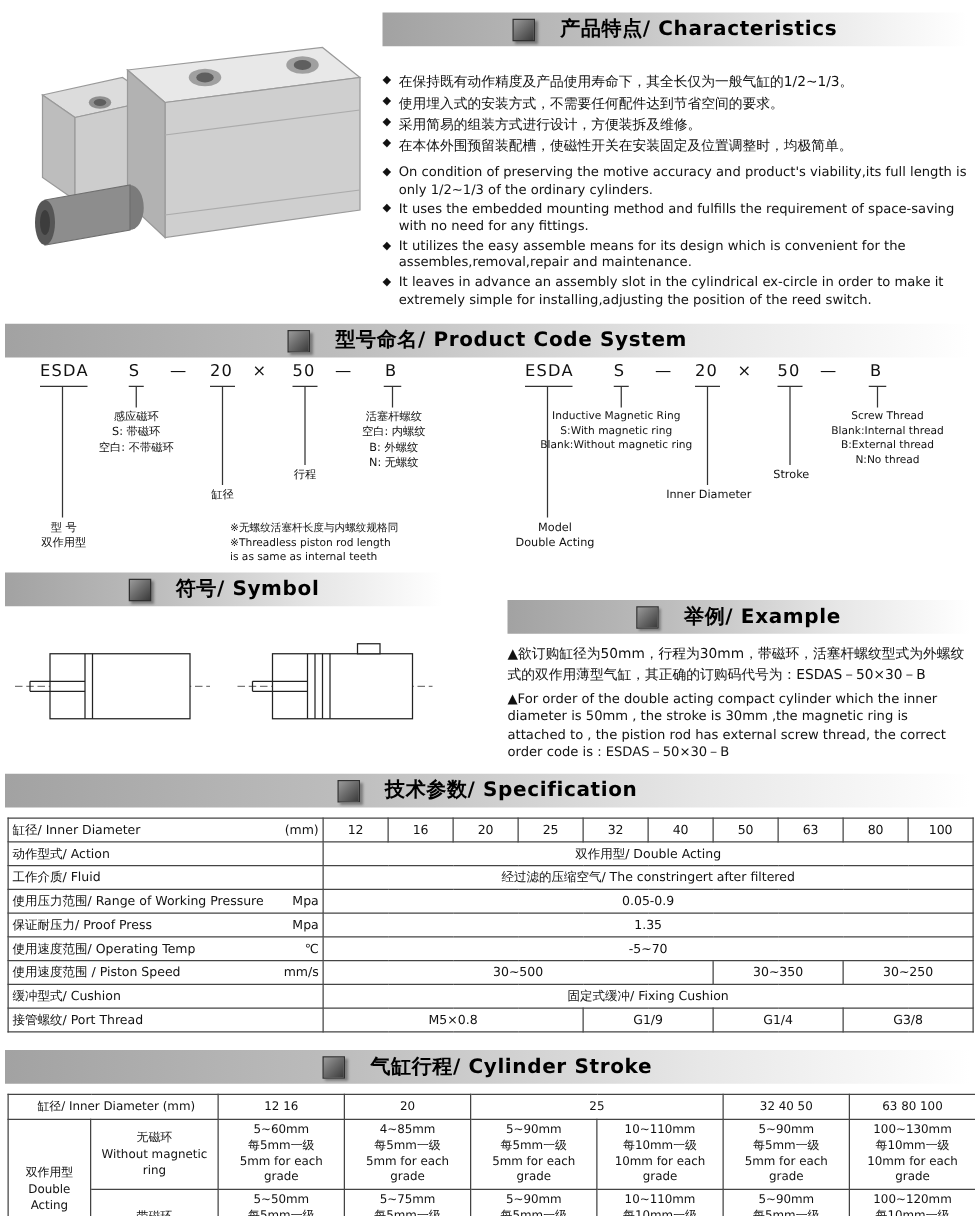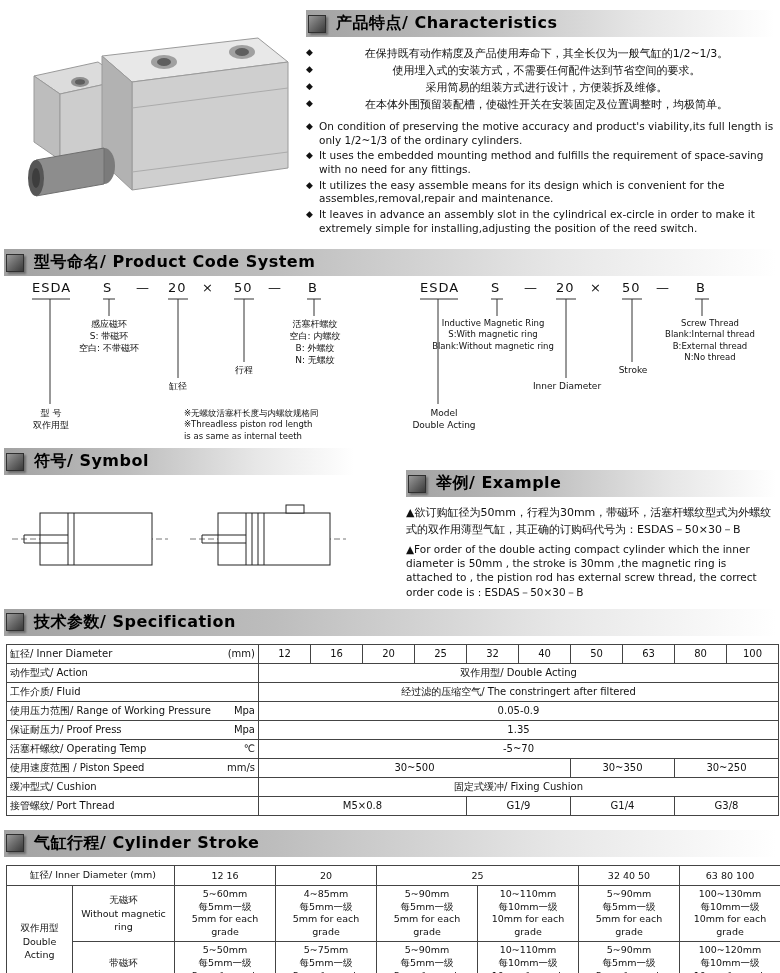--- a/index.html
+++ b/index.html
@@ -5,38 +5,38 @@
   * { box-sizing: border-box; margin: 0; padding: 0; }
   body {
     width: 780px; height: 973px; margin: 0 auto; background: #fff;
     font-family: "DejaVu Sans", "Liberation Sans", sans-serif;
     color: #111; font-size: 11px; overflow: hidden;
   }
   .page { padding: 6px 4px; }
 
   
   .sec-hdr {
-    display: flex; align-items: center; gap: 10px;
+    display: flex; align-items: center; gap: 20px;
     background: linear-gradient(90deg, #a2a2a2 0%, #bdbdbd 35%, #e7e7e7 72%, #ffffff 100%);
-    padding: 3px 2px; min-height: 26px;
+    padding: 3px 21px; min-height: 26px; justify-content: center;
   }
   .hdr-icon {
     width: 18px; height: 18px; flex: 0 0 auto;
     background: linear-gradient(135deg, #9a9a9a 0%, #6b6b6b 48%, #3a3a3a 100%);
     border: 1px solid #2f2f2f; box-shadow: 2px 2px 2px rgba(0,0,0,.35);
   }
   .hdr-title { font-weight: bold; font-size: 16px; color: #000; letter-spacing: .5px; white-space: nowrap; }
 
   
   .top { display: flex; align-items: flex-start; }
   .photo-wrap { width: 296px; flex: 0 0 auto; padding: 4px 2px; }
   .chars { flex: 1 1 auto; padding: 4px 2px 0 6px; }
   .blt { position: relative; padding-left: 13px; }
   .blt::before { content: "◆"; position: absolute; left: 0; top: 1px; font-size: 9px; }
-  .cn-list { margin-top: 8px; text-align: center; }
+  .cn-list { margin-top: 20px; }
   .cn-list .blt { font-size: 11px; line-height: 1.55; }
   .en-list { margin-top: 7px; }
   .en-list .blt { font-size: 10.5px; line-height: 1.3; margin-bottom: 2px; }
 
   
   .pc-row { display: flex; margin-top: 4px; }
   .pc { position: relative; width: 388px; height: 160px; flex: 0 0 auto; }
   .tok { position: absolute; top: 0; font-size: 13px; letter-spacing: 1px; }
   .pc svg { position: absolute; left: 0; top: 0; }
   .lab { position: absolute; font-size: 9px; line-height: 1.35; white-space: pre-line; text-align: center; }
@@ -297,21 +297,21 @@
             <span class="lblwrap">
               <span class="lbl-t">保证耐压力/ Proof Press</span>
               <span class="lbl-u">Mpa</span>
             </span>
           </td>
           <td colspan="10">1.35</td>
         </tr>
         <tr>
           <td>
             <span class="lblwrap">
-              <span class="lbl-t">活塞杆螺纹/ Operating Temp</span>
+              <span class="lbl-t">使用速度范围/ Operating Temp</span>
               <span class="lbl-u">℃</span>
             </span>
           </td>
           <td colspan="10">-5~70</td>
         </tr>
         <tr>
           <td>
             <span class="lblwrap">
               <span class="lbl-t">使用速度范围 / Piston Speed</span>
               <span class="lbl-u">mm/s</span>

